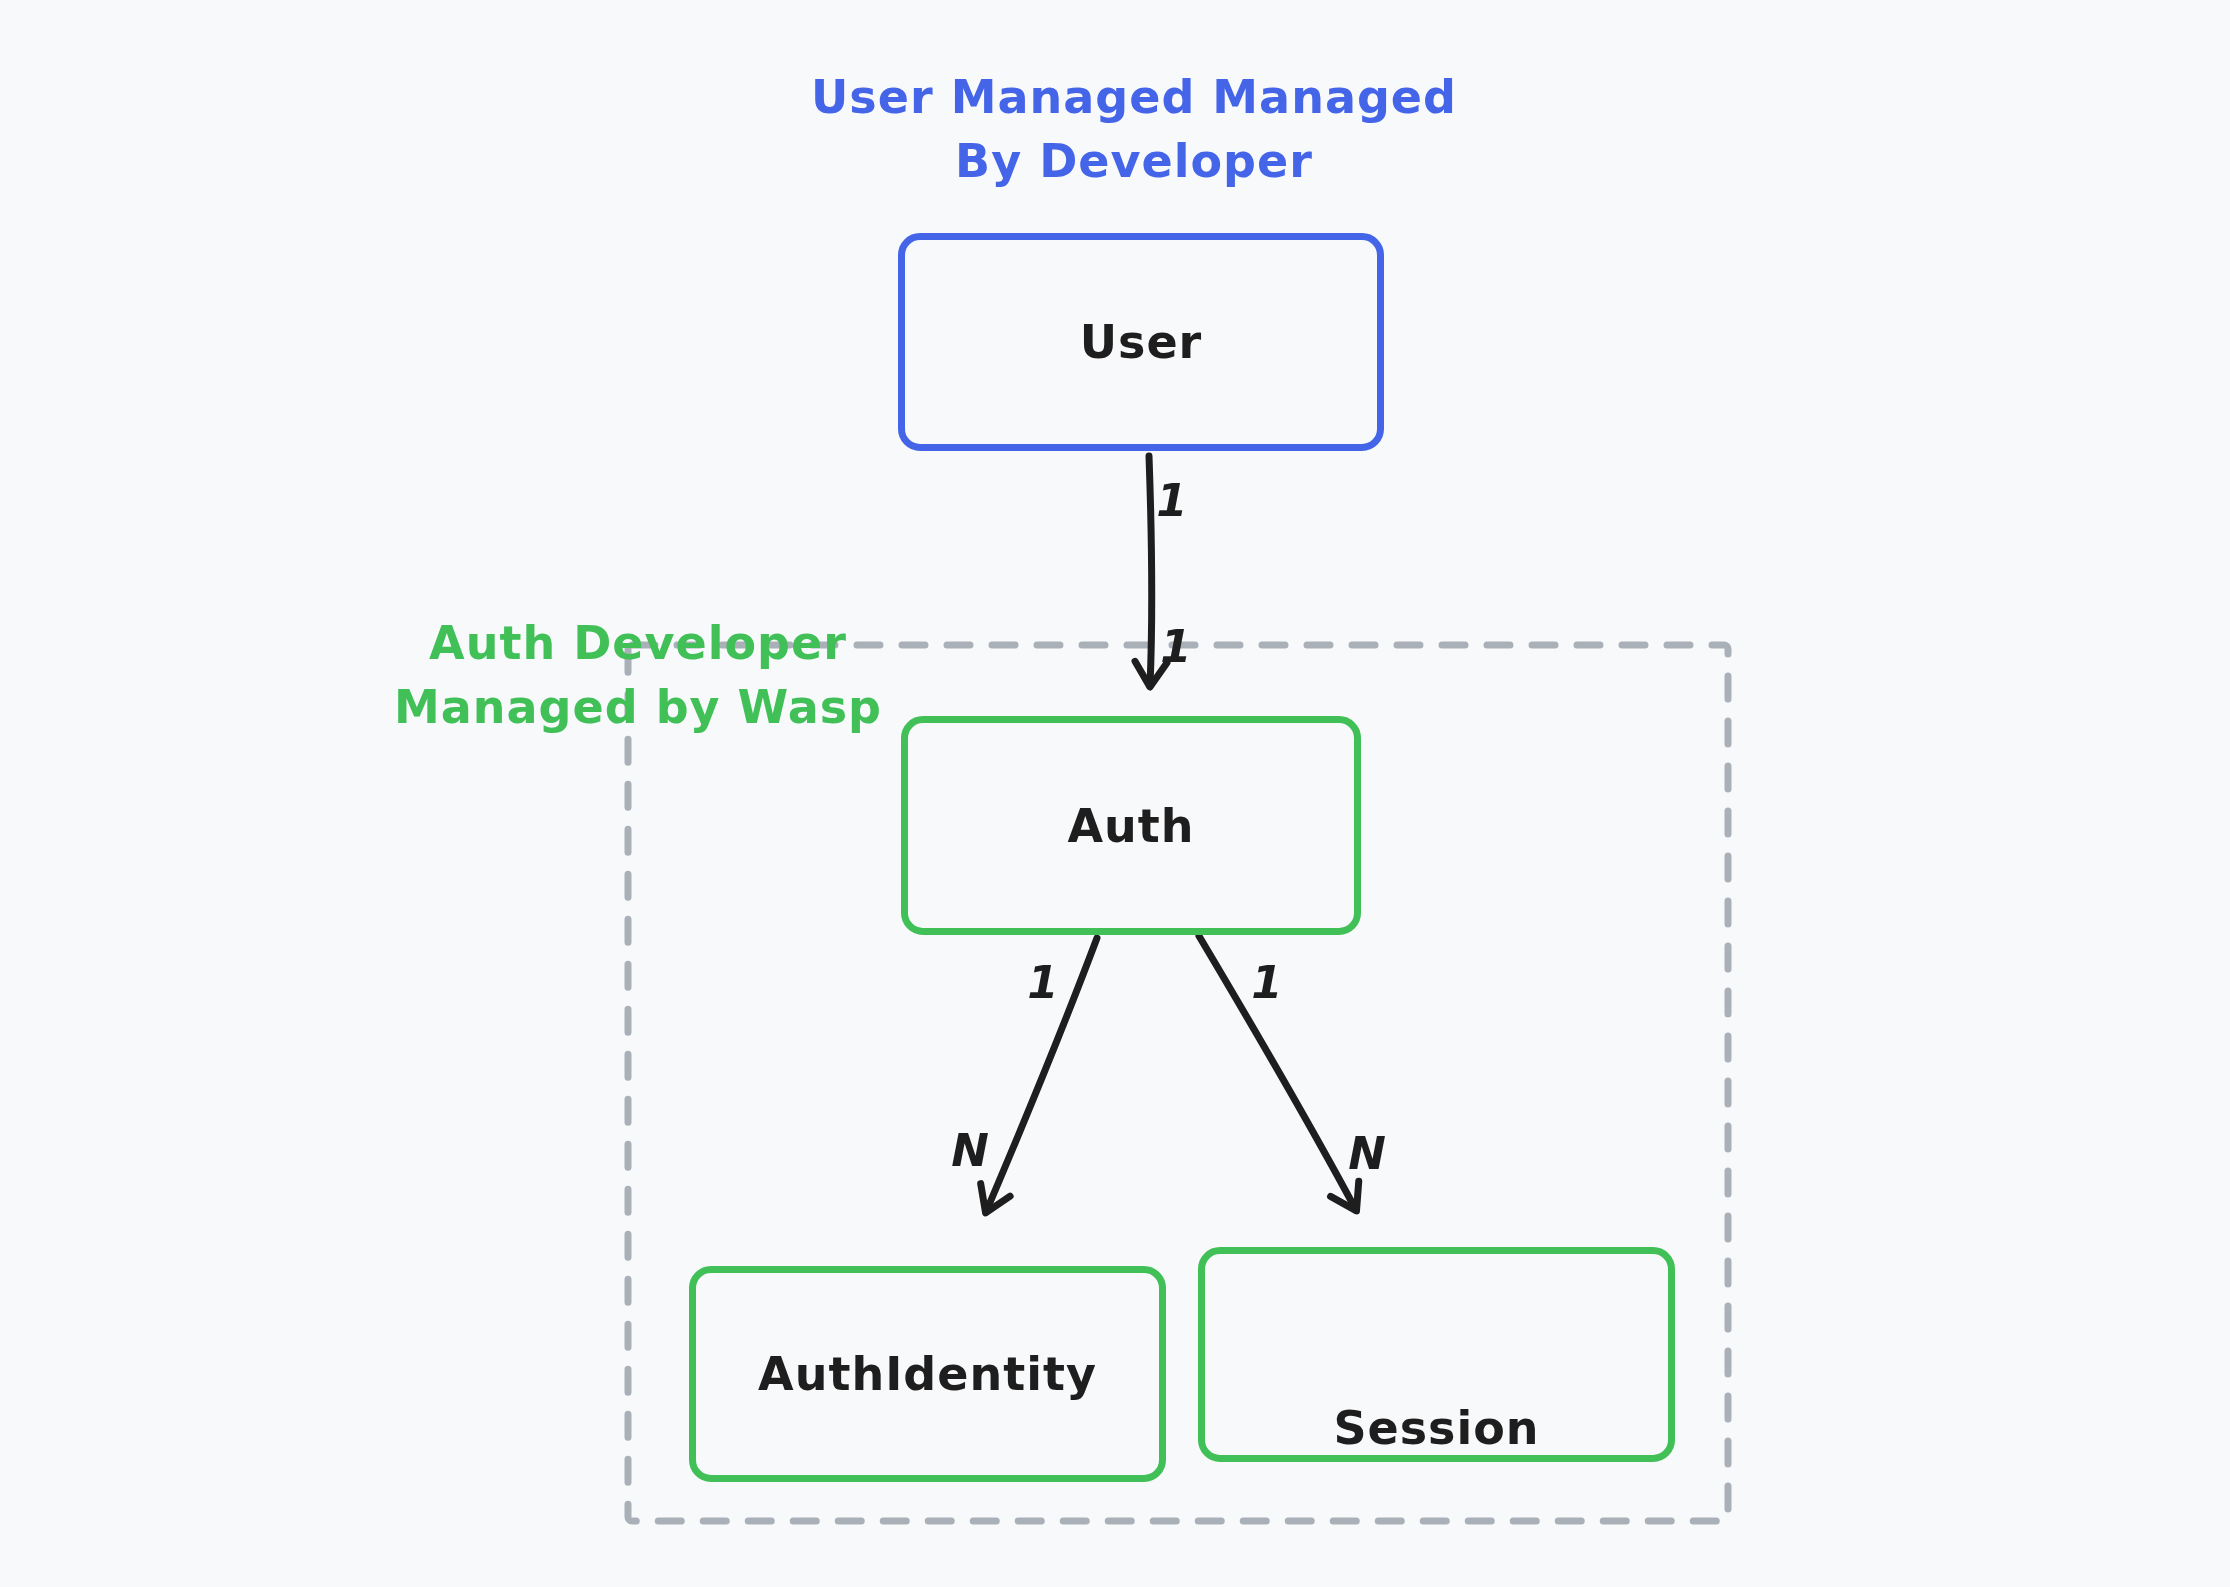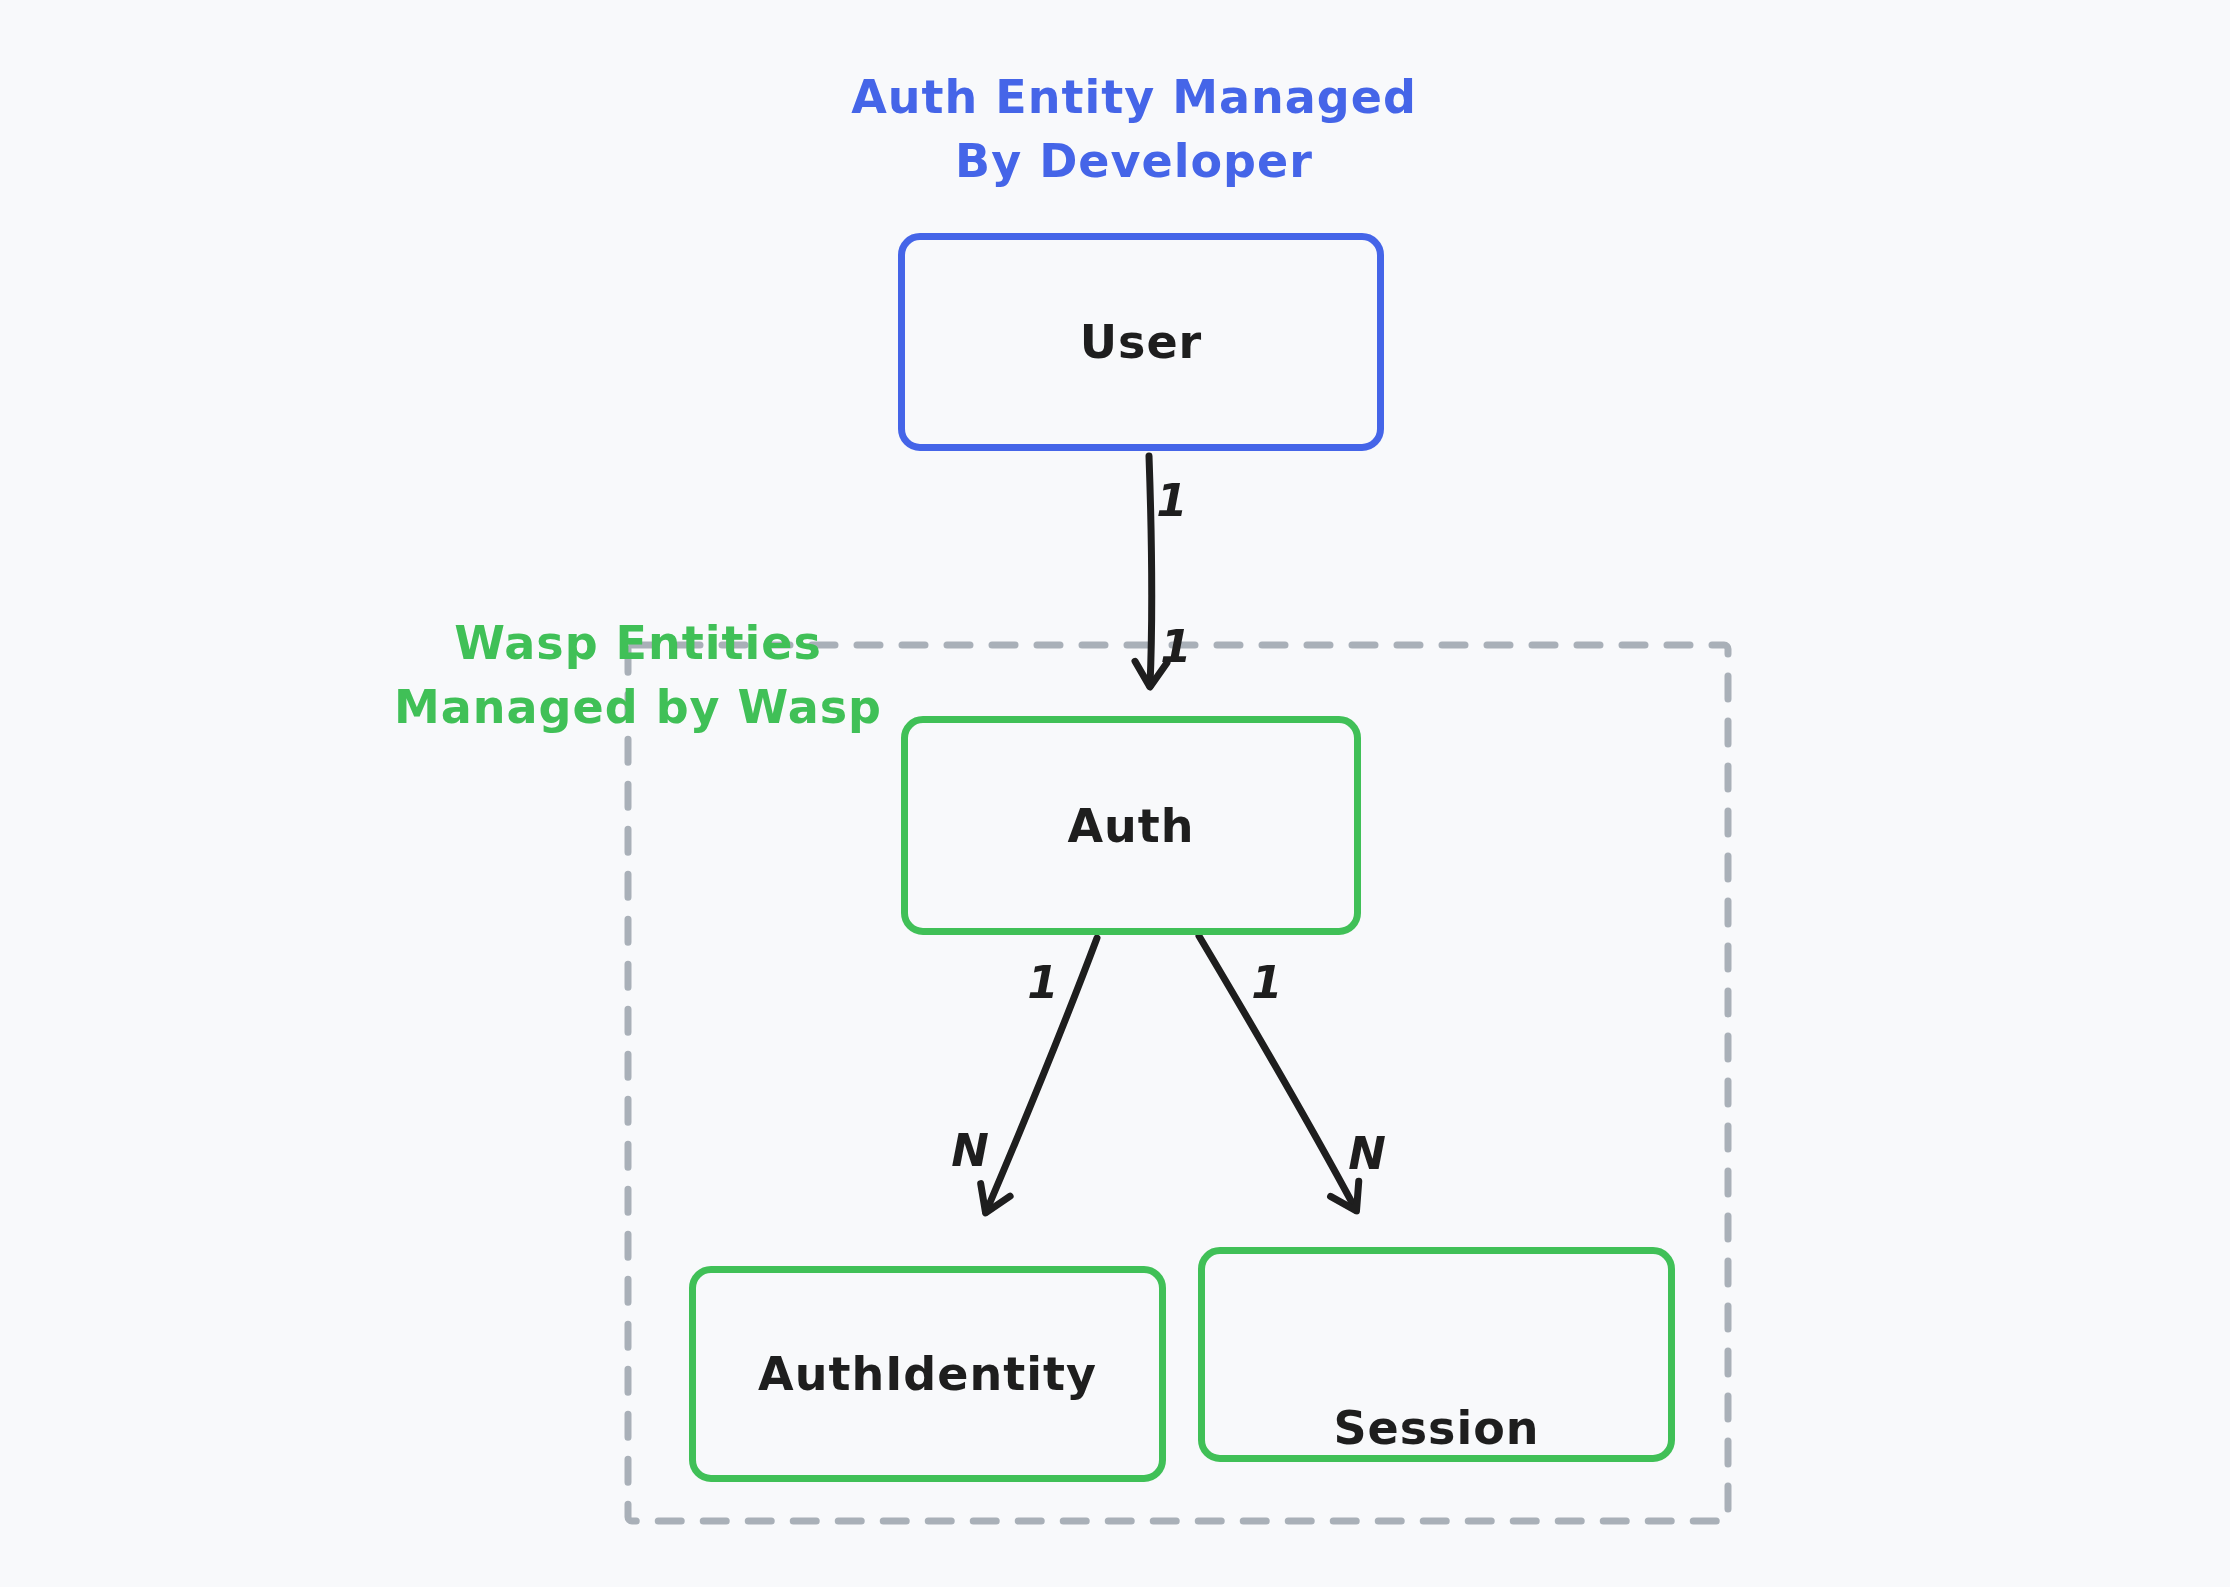--- a/index.html
+++ b/index.html
@@ -76,26 +76,26 @@
     <rect class="gray-stroke" x="628" y="645" width="1100" height="876" rx="4" fill="none" stroke-width="7" stroke-dasharray="23 22" stroke-linecap="round"></rect>
 
     <path class="ink-stroke" d="M 1149 456 C 1152 540 1153 615 1150 686" fill="none" stroke-width="7" stroke-linecap="round" marker-end="url(#arrowhead)"></path>
 
     <path class="ink-stroke" d="M 1097 938 C 1068 1015 1026 1118 986 1212" fill="none" stroke-width="7" stroke-linecap="round" marker-end="url(#arrowhead)"></path>
 
     <path class="ink-stroke" d="M 1199 936 C 1252 1025 1312 1128 1356 1210" fill="none" stroke-width="7" stroke-linecap="round" marker-end="url(#arrowhead)"></path>
   </svg>
 
   <div class="caption blue" style="left:684px; top:65px; width:900px;">
-    <div>Auth Entity Managed</div>
+    <div>User Managed Managed</div>
     <div>By Developer</div>
   </div>
 
   <div class="caption green" style="left:288px; top:611px; width:700px;">
-    <div>Wasp Entities</div>
+    <div>Auth Developer</div>
     <div>Managed by Wasp</div>
   </div>
 
   <div class="node blue" style="left:898px; top:233px; width:486px; height:218px;">
     <span>User</span>
   </div>
 
   <div class="node green" style="left:901px; top:716px; width:460px; height:219px;">
     <span>Auth</span>
   </div>

